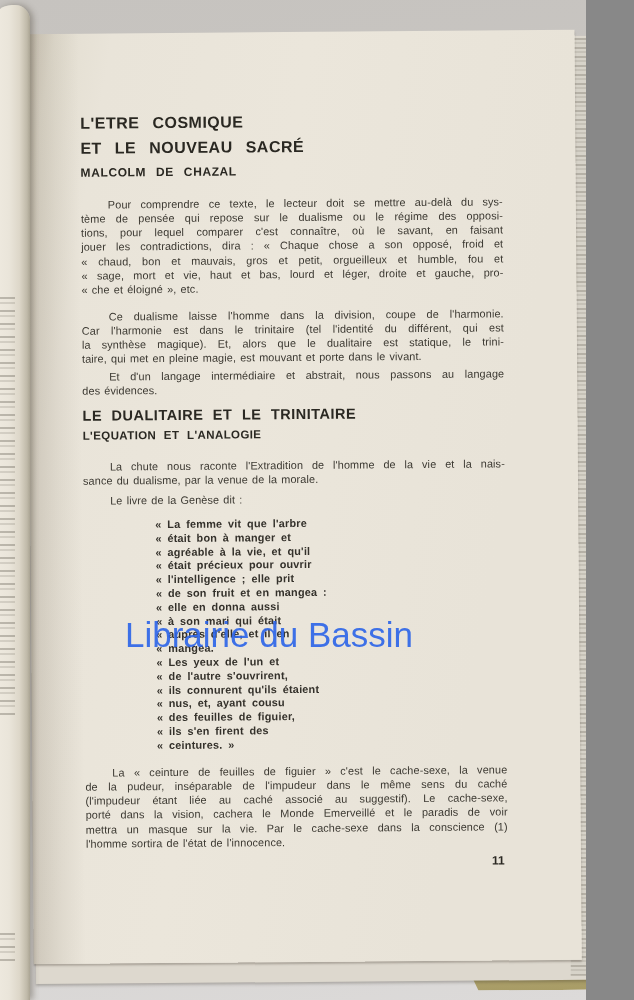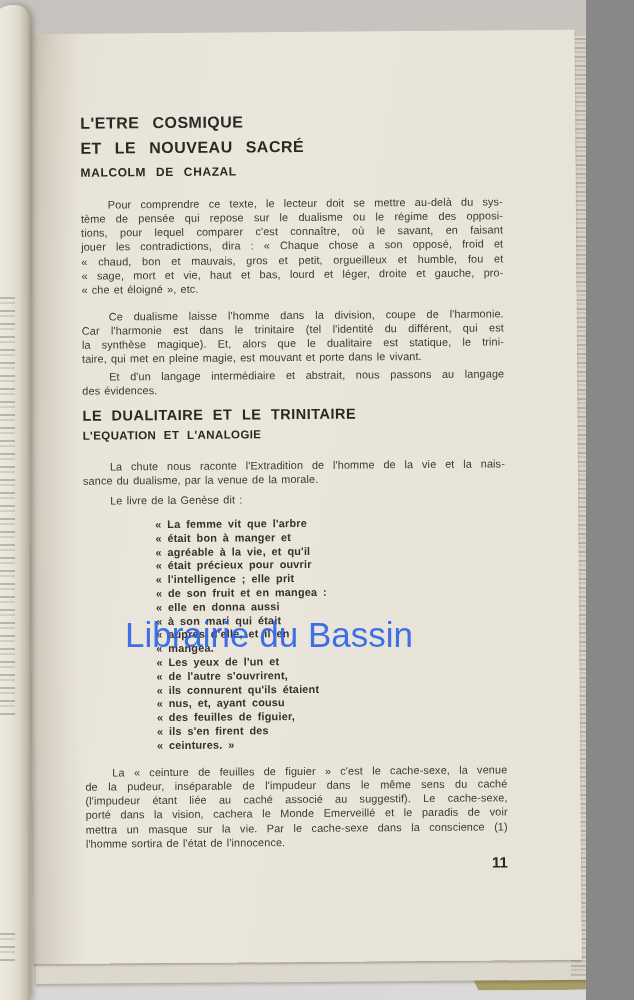--- a/index.html
+++ b/index.html
@@ -66,21 +66,21 @@
   .para .ln:last-child{text-align-last:left;}
   .pos-p1{top:164px;} .pos-p2{top:276px;} .pos-p3{top:336px;}
   .pos-p4{top:426px;} .pos-p5{top:460px;} .pos-p6{top:732px;}
   .section-heading{position:absolute;left:53px;top:374px;color:#2a2822;font-weight:bold;
     font-size:14.5px;letter-spacing:.5px;word-spacing:5px;}
   .section-subheading{position:absolute;left:53px;top:396px;color:#2a2822;font-weight:bold;
     font-size:11.5px;letter-spacing:.4px;word-spacing:4px;}
   .verse{position:absolute;left:125px;top:485px;font-weight:bold;
     font-size:10.9px;line-height:13.8px;letter-spacing:.2px;word-spacing:2.5px;color:#34312b;}
   .verse .ln{text-align:left;white-space:nowrap;}
-  .pageno{position:absolute;left:459px;top:823px;font-weight:bold;font-size:15px;color:#2a2822;}
+  .pageno{position:absolute;left:459px;top:823px;font-weight:bold;font-size:12px;color:#2a2822;}
   
   .watermark{
     position:absolute;left:125px;top:617px;
     font-size:35px;line-height:1;letter-spacing:0;
     color:rgba(42,99,232,.9);white-space:nowrap;
   }
 </style>
 </head>
 <body>
 

